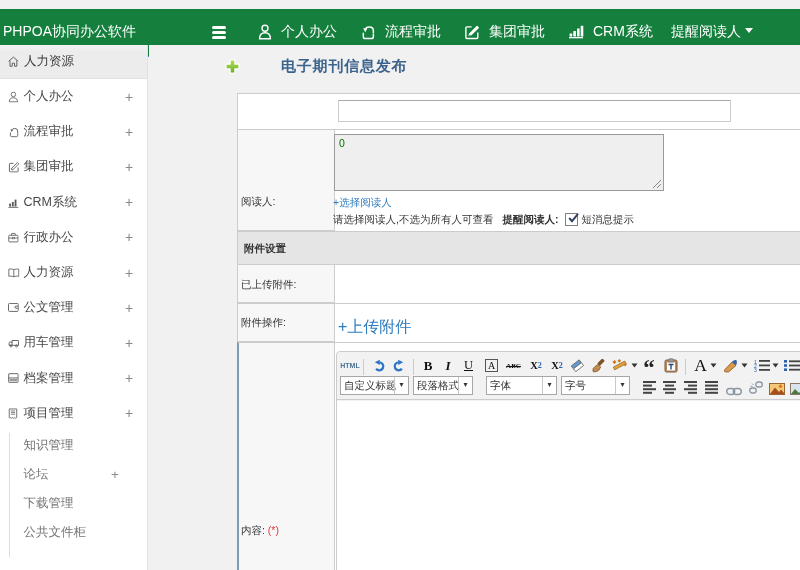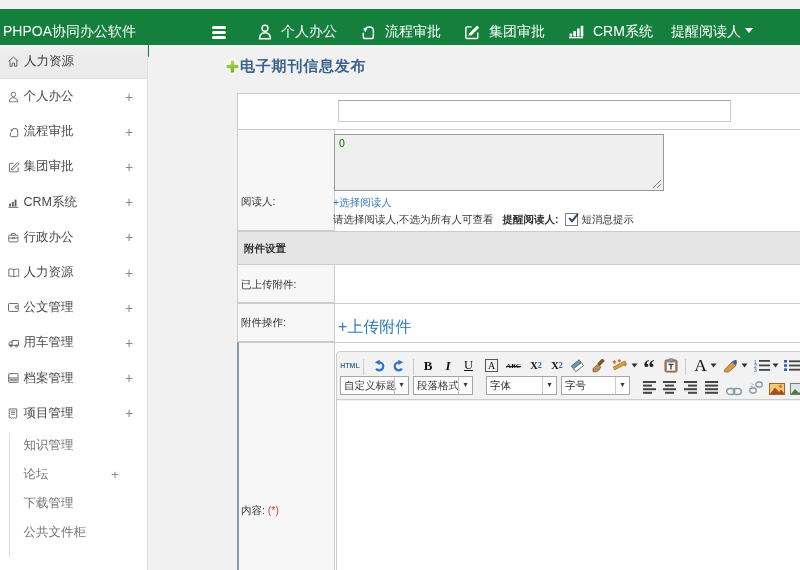--- a/index.html
+++ b/index.html
@@ -25,35 +25,35 @@
 #active svg { position:absolute; left:8px; transform:scale(0.83); transform-origin:0 50%; }
 #active .txt { position:absolute; left:24px; }
 .sub { position:relative; height:29px; display:flex; align-items:center; font-size:12.5px; color:#757575; }
 .sub .txt { position:absolute; left:23.5px; }
 .sub .pm { position:absolute; left:107px; width:16px; text-align:center; color:#8a8a8a; font-size:13.5px; }
 #subwrap { position:relative; }
 #subwrap:before { content:""; position:absolute; left:9px; top:2px; bottom:-10px; width:1px; background:#ddd; }
 
 
 #main { position:absolute; left:149px; top:45px; width:651px; height:525px; background:#f1f1f1; }
-#title { position:absolute; left:76px; top:7.5px; height:28px; display:flex; align-items:center; }
+#title { position:absolute; left:76px; top:7.5px; height:28px; display:flex; align-items:center;gap:41px; }
 #title .t { font-size:15px; font-weight:bold; color:#3c638c; letter-spacing:0.8px; margin-left:-1px; }
 
 
 #form { position:absolute; left:88px; top:47.5px; width:612px; height:598px; background:#fff; border:1px solid #ccc; }
 
 .lab { position:absolute; left:0; width:97px; background:#f7f7f7; font-size:10.5px; color:#333; }
 .lab span.star { color:#e03a3a; } .lab{padding-left:3px !important;}
 #r1lab { top:0; height:36px; line-height:36px; padding-left:5px; border-bottom:1px solid #ccc; border-right:1px solid #ccc; }
 #r2lab { top:36px; height:101.5px; padding-top:65px; border-bottom:1px solid #ccc; border-right:1px solid #ccc; }
 #r3 { position:absolute; top:137.5px; left:0; width:100%; height:33.5px; background:#e5e5e5; border-top:1px solid #ccc; border-bottom:1px solid #ccc; line-height:33px; font-weight:bold; font-size:10.5px; color:#333; padding-left:6px; }
 #r4lab { top:171px; height:38px; line-height:38px; padding-left:5px; border-bottom:1px solid #ccc; border-right:1px solid #ccc; }
 #r5lab { top:209px; height:39px; line-height:39px; padding-left:5px; border-bottom:1px solid #ccc; border-right:1px solid #ccc; }
 #r6lab { top:248px; height:350px; padding-left:5px; border-right:1px solid #ccc; }
-#r6lab .v { position:absolute; top:162px; left:3px; }
+#r6lab .v { position:absolute; top:182px; left:3px; }
 #form .blue { position:absolute; left:-1px; top:248px; width:1.5px; height:350px; background:#7f9db9; }
 
 #subj { position:absolute; left:100px; top:6.5px; width:393px; height:22px; border:1px solid #ccc; border-top-color:#a9a9a9; background:#fff; }
 #ta { position:absolute; left:96px; top:40px; width:330px; height:57px; border:1px solid #9a9a9a; background:#efefef; font-size:10.5px; color:#007000; padding:2px 4px; }
 .grip { position:absolute; right:1px; bottom:1px; width:11px; height:11px; }
 #selr { position:absolute; left:95px; top:102.5px; font-size:10.5px; color:#2d7cbf; }
 #hint { position:absolute; left:95px; top:119.5px; font-size:10.5px; color:#333; }
 #hint b { margin-left:9px; }
 #hint .cb { vertical-align:-3px; margin:0 3px 0 7px; }
 #upl { position:absolute; left:100px; top:223px; font-size:16px; color:#2d7cbf; }

